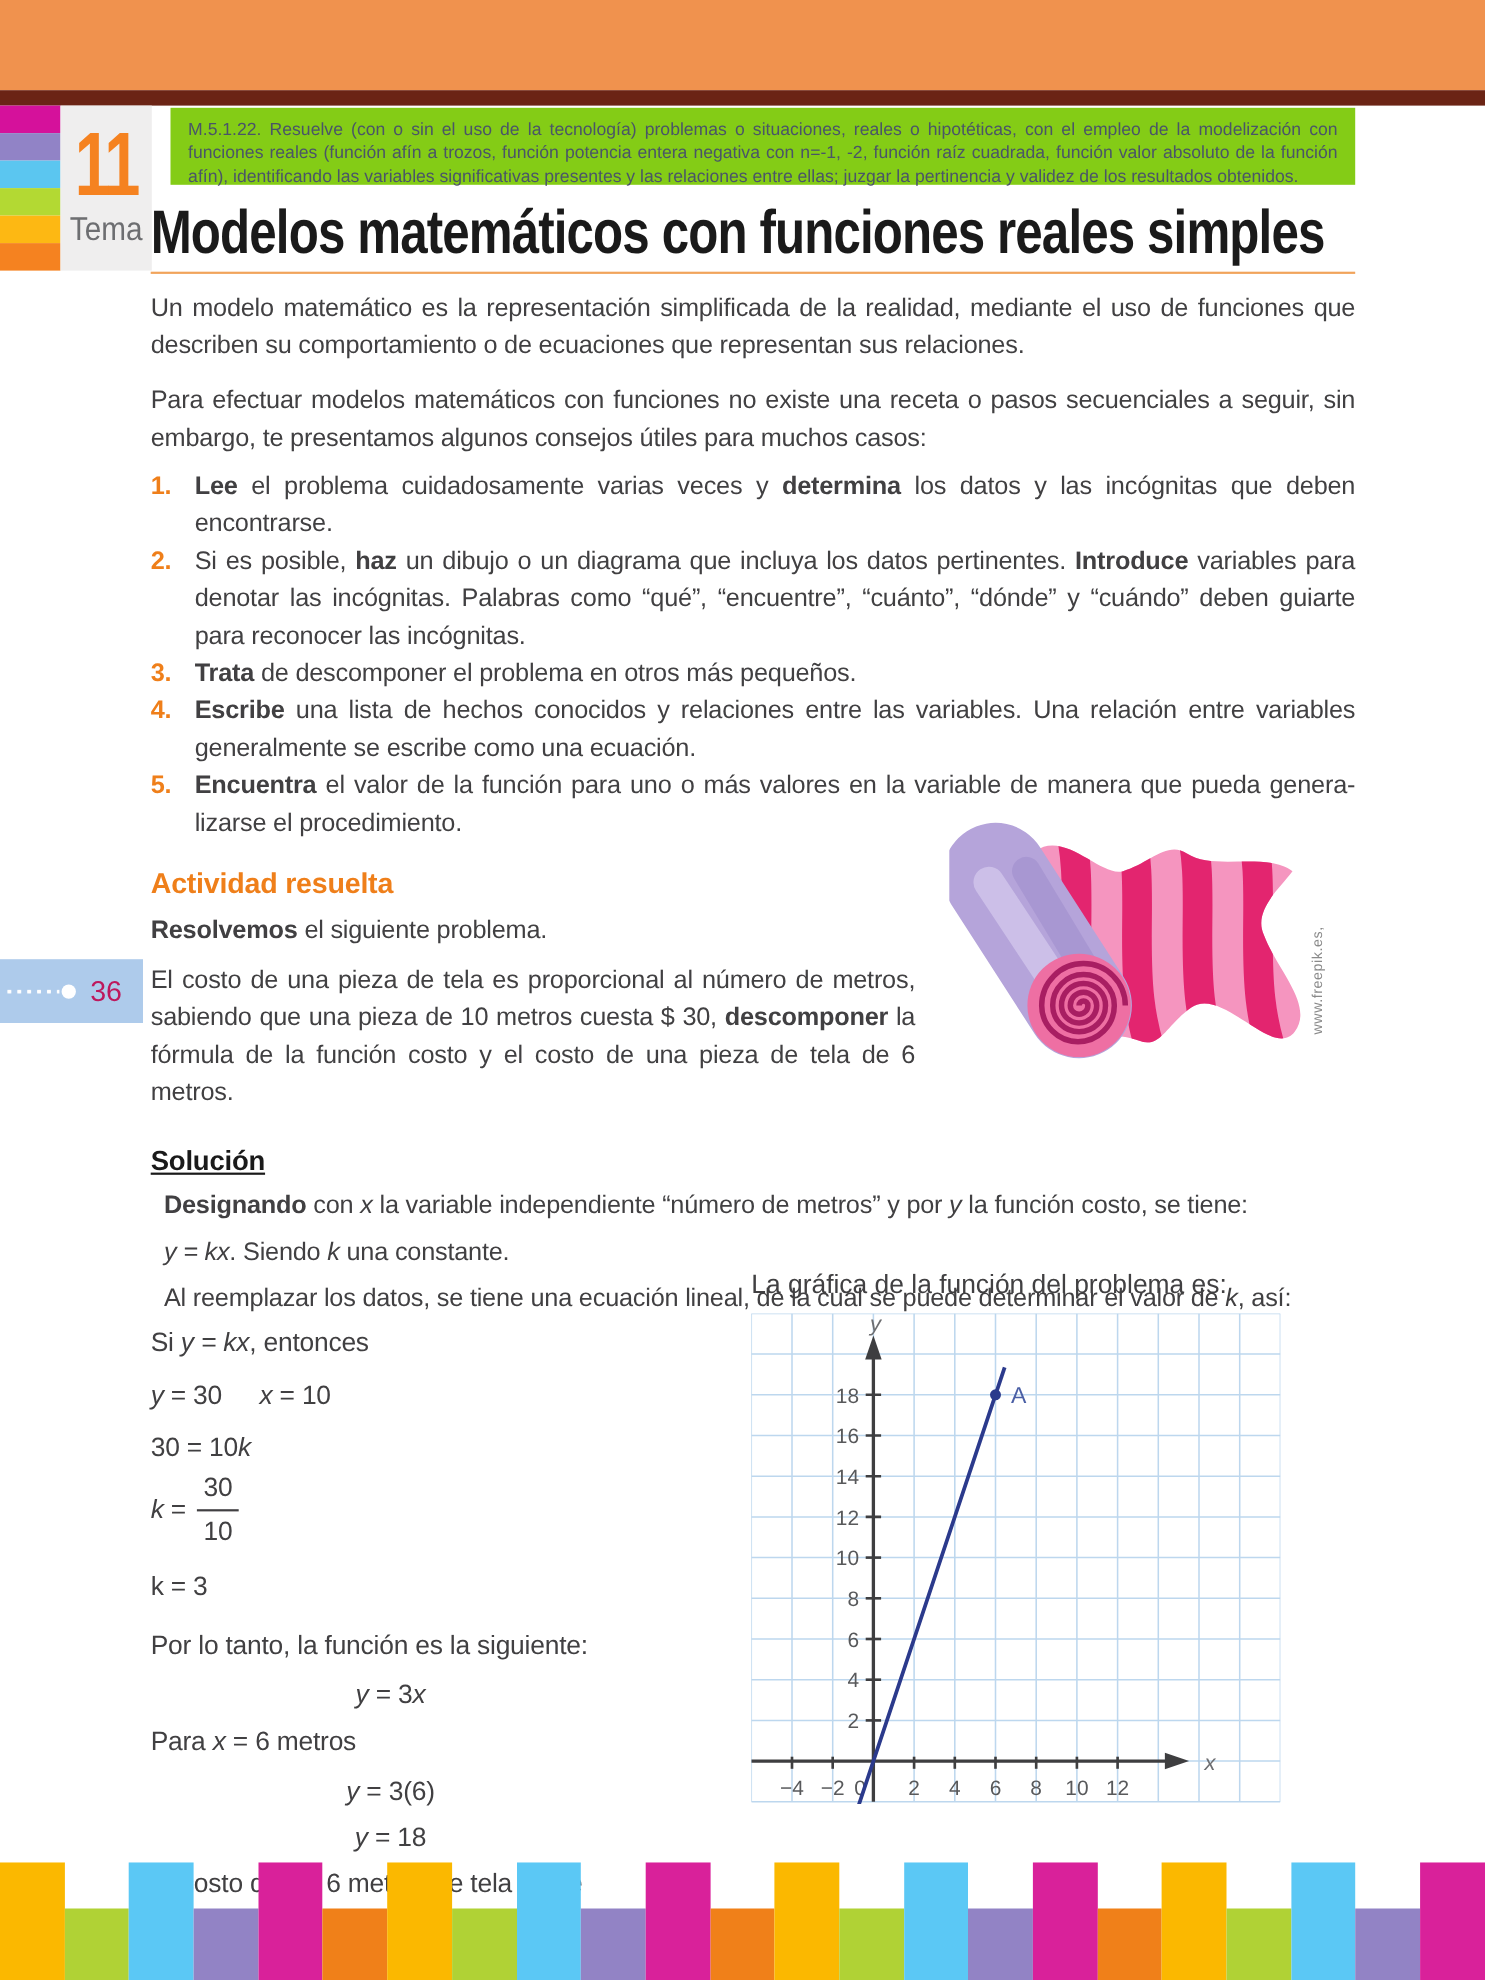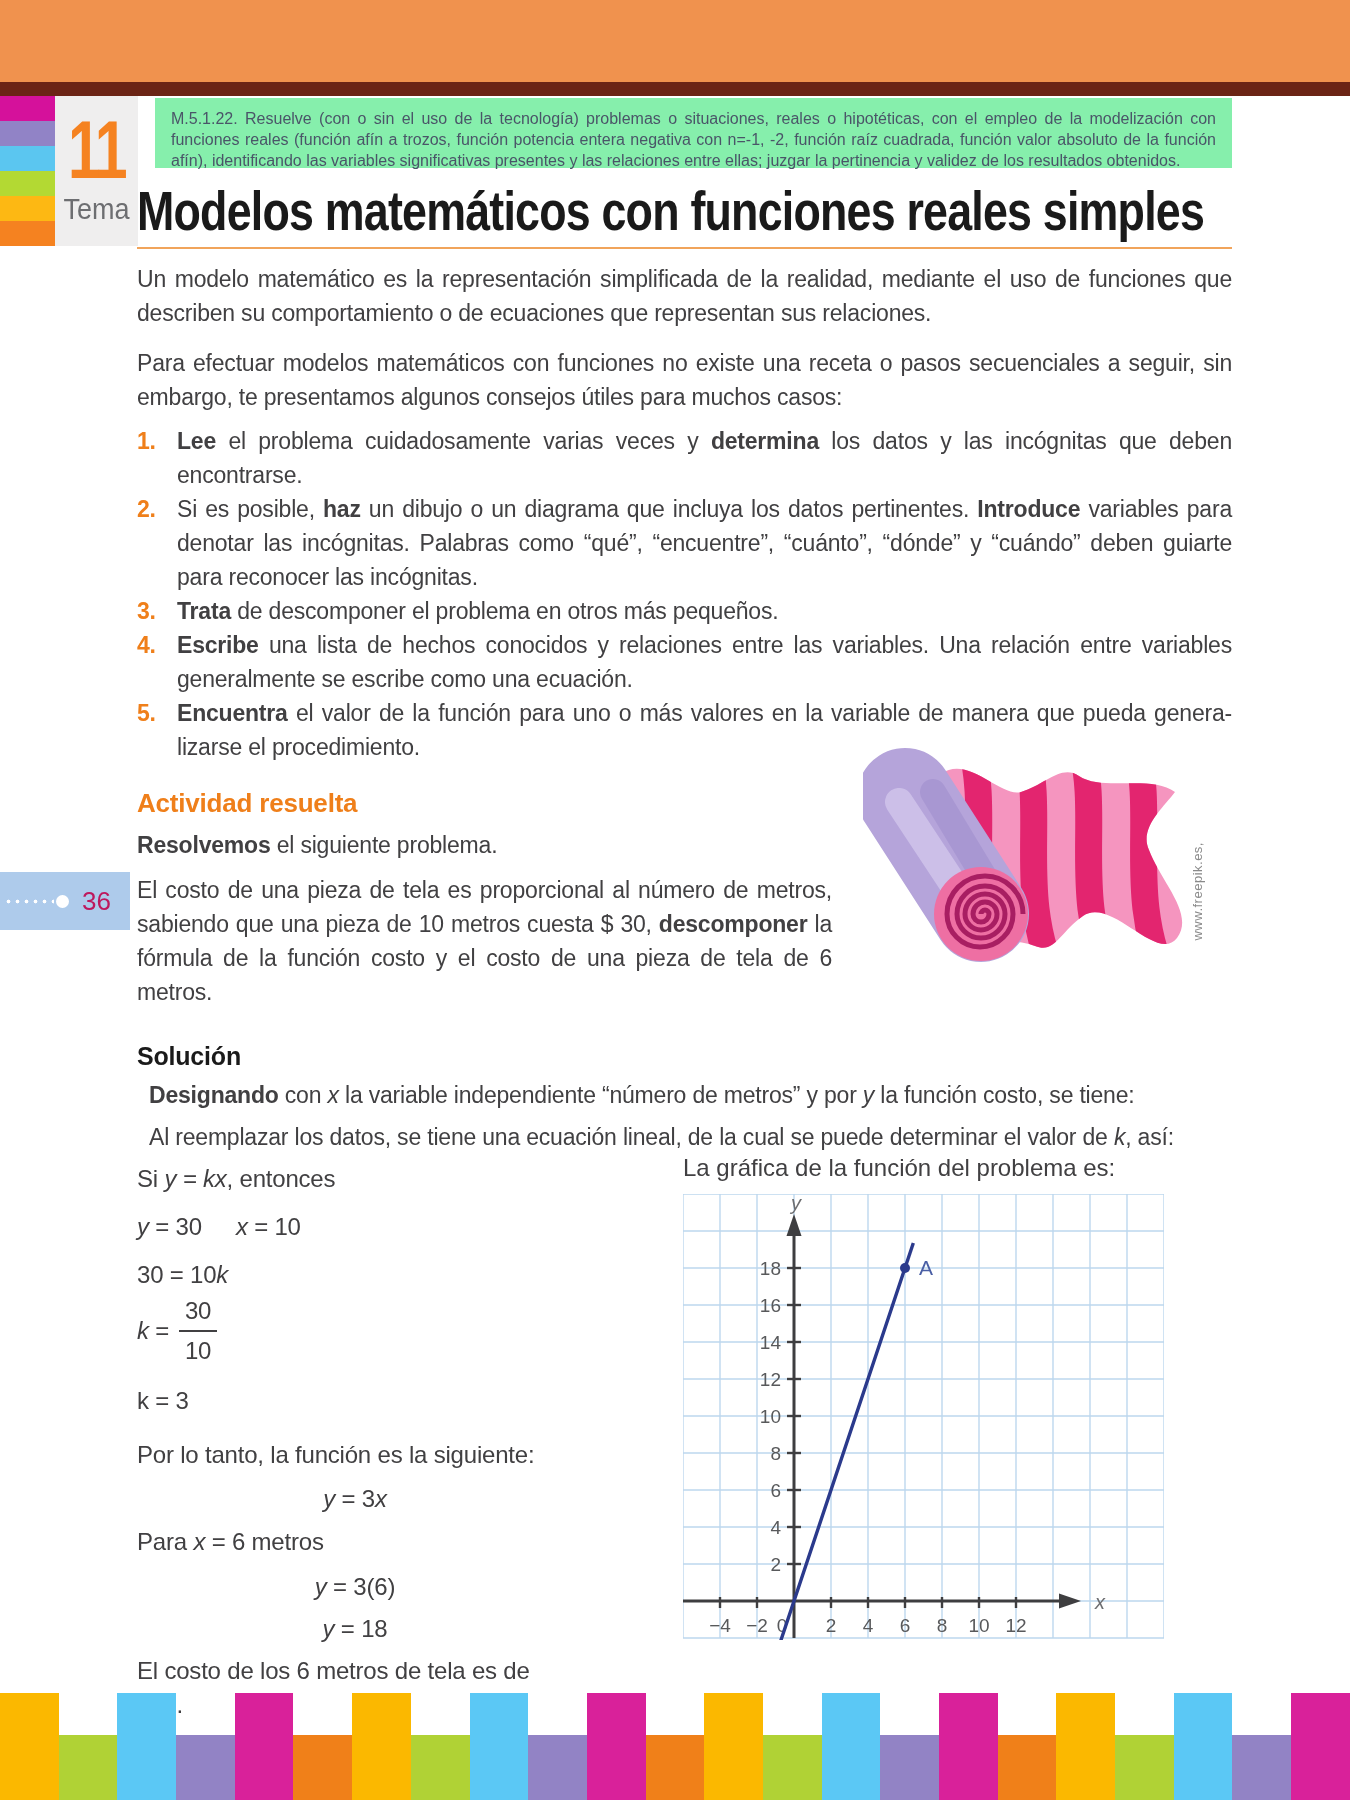--- a/index.html
+++ b/index.html
@@ -9,37 +9,37 @@
   .banner{position:absolute;left:0;top:0;width:1350px;height:82px;background:#F0924E;}
   .maroon-bar{position:absolute;left:0;top:82px;width:1350px;height:14px;background:#6B2415;}
   
   .side-blocks{position:absolute;left:0;top:96px;width:55px;}
   .side-blocks div{width:55px;height:25px;}
   .tema-panel{position:absolute;left:55px;top:96px;width:83px;height:150px;background:#EFEEEE;text-align:center;}
   .tema-number{display:inline-block;margin-top:14px;font-size:82px;line-height:80px;font-weight:bold;color:#F58220;
                transform:scaleX(.72);transform-origin:50% 50%;letter-spacing:-4px;}
   .tema-label{display:block;margin-top:2px;font-size:30px;color:#6D6E71;transform:scaleX(.9);transform-origin:50% 50%;}
   
-  .standards{position:absolute;left:155px;top:98px;width:1077px;height:70px;background:#86efac;box-sizing:border-box;
+  .standards{position:absolute;left:155px;top:98px;width:1077px;height:70px;background:#84cc16;box-sizing:border-box;
              padding:10px 16px;font-size:16px;line-height:21px;color:#4A5568;text-align:justify;}
   
   .title{position:absolute;left:137px;top:178px;font-size:56px;font-weight:bold;color:#1A1A1A;white-space:nowrap;
          transform:scaleX(.80);transform-origin:0 50%;letter-spacing:-1px;}
   .title-rule{position:absolute;left:137px;top:247px;width:1095px;height:2px;background:#F1A45B;}
   
   .flow{position:absolute;left:137px;top:262px;width:1095px;font-size:23px;line-height:34px;letter-spacing:-0.2px;}
   .para{text-align:justify;margin:0 0 16px 0;}
   .para.last{margin-bottom:10px;}
   .step{display:flex;margin:0;}
   .step-num{flex:0 0 40px;color:#EF7F1A;font-weight:bold;}
   .step-text{flex:1;text-align:justify;}
   .orange-head{color:#EF7F1A;font-weight:bold;font-size:26px;margin:22px 0 8px 0;}
   .lead{margin:0 0 11px 0;}
   .problem{width:695px;text-align:justify;margin:0;}
-  .black-head{color:#1A1A1A;font-weight:bold;font-size:25px;margin:30px 0 5px 0;}
+  .black-head{color:#1A1A1A;font-weight:bold;font-size:25px;margin:30px 0 5px 0;text-decoration:underline;}
   .sol-line{margin:0 0 8px 12px;}
   
   .math{width:436px;font-size:24px;color:#414042;}
   .m-line{margin:14px 0 0 0;line-height:34px;}
   .m-center{text-align:center;}
   .gap2{display:inline-block;width:34px;}
   .frac-row{display:flex;align-items:center;margin-top:6px;height:66px;}
   .frac{display:inline-flex;flex-direction:column;align-items:center;margin-left:10px;}
   .frac .bar{width:38px;height:2px;background:#414042;margin:2px 0;}
   
@@ -116,20 +116,21 @@
           <div class="step-text"><b>Encuentra</b> el valor de la función para uno o más valores en la variable de manera que pueda genera-lizarse el procedimiento.</div>
         </div>
       </div>
 
     <div class="orange-head">Actividad resuelta</div>
     <p class="lead"><b>Resolvemos</b> el siguiente problema.</p>
     <p class="problem">El costo de una pieza de tela es proporcional al número de metros, sabiendo que una pieza de 10 metros cuesta $ 30, <b>descomponer</b> la fórmula de la función costo y el costo de una pieza de tela de 6 metros.</p>
 
     <div class="black-head">Solución</div>
     <p class="sol-line"><b>Designando</b> con <i>x</i> la variable independiente “número de metros” y por <i>y</i> la función costo, se tiene:</p>
+    <p class="sol-line"><i>y = kx</i>. Siendo <i>k</i> una constante.</p>
     <p class="sol-line">Al reemplazar los datos, se tiene una ecuación lineal, de la cual se puede determinar el valor de <i>k</i>, así:</p>
 
     <div class="math">
       <div class="m-line" style="margin-top:8px;">Si <i>y = kx</i>, entonces</div>
       <div class="m-line">
         <span><i>y</i> = 30</span><span class="gap2"></span><span><i>x</i> = 10</span>
       </div>
       <div class="m-line">30 = 10<i>k</i></div>
       <div class="frac-row">
         <span><i>k</i> =</span>

